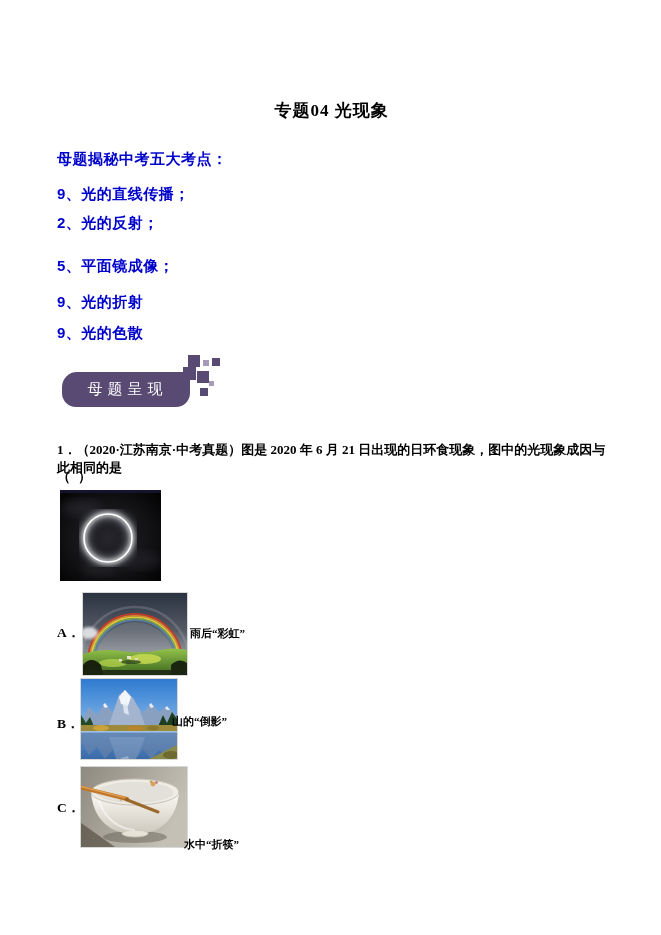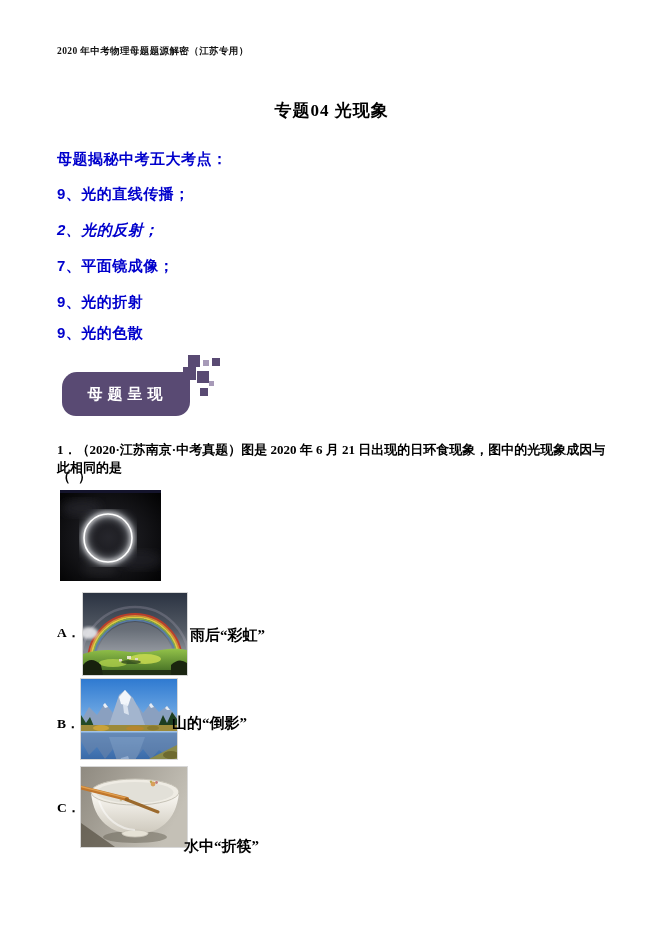--- a/index.html
+++ b/index.html
@@ -5,26 +5,26 @@
   html,body{margin:0;padding:0;background:#ffffff;}
   body{width:661px;height:935px;font-family:"Liberation Sans",sans-serif;}
   .page{position:relative;width:661px;height:935px;background:#ffffff;overflow:hidden;}
 
   .doc-header{position:absolute;left:57px;top:45px;font-family:"Liberation Serif",serif;
     font-size:9.5px;font-weight:bold;color:#111;letter-spacing:.4px;}
   .doc-title{position:absolute;left:2px;right:0;top:99px;text-align:center;
     font-family:"Liberation Serif",serif;font-size:17px;font-weight:bold;color:#000;letter-spacing:1px;}
 
   .kp{position:absolute;left:57px;font-size:15px;font-weight:bold;color:#0000cc;letter-spacing:.5px;}
-  .kp-h{top:150px;} .kp-0{top:185px;} .kp-1{top:221px;font-style:italic;} .kp-2{top:257px;} .kp-3{top:293px;} .kp-4{top:324px;}
+  .kp-h{top:150px;} .kp-0{top:185px;} .kp-1{top:214px;} .kp-2{top:257px;} .kp-3{top:293px;} .kp-4{top:324px;}
 
   .badge-wrap{position:absolute;left:62px;top:350px;width:175px;height:62px;}
-  .badge-body{position:absolute;left:0;top:22px;width:128px;height:44px;background:#594a73;
+  .badge-body{position:absolute;left:0;top:22px;width:128px;height:35px;background:#594a73;
     border-radius:15px 3px 14px 14px;display:flex;align-items:center;justify-content:center;
-    color:#fff;font-size:15px;font-weight:bold;letter-spacing:5px;padding-left:3px;box-sizing:border-box;}
+    color:#fff;font-size:15px;font-weight:normal;letter-spacing:5px;padding-left:3px;box-sizing:border-box;}
   .px{position:absolute;background:#594a73;}
   .px.lt{background:#a79ab8;}
   .px-1{left:121px;top:17px;width:13px;height:13px;}
   .px-2{left:126px;top:5px;width:12px;height:12px;}
   .px-3{left:141px;top:10px;width:6px;height:6px;}
   .px-4{left:150px;top:8px;width:8px;height:8px;}
   .px-5{left:135px;top:21px;width:12px;height:12px;}
   .px-6{left:138px;top:38px;width:8px;height:8px;}
   .px-7{left:147px;top:31px;width:5px;height:5px;}
 
@@ -36,36 +36,35 @@
   .fig{position:absolute;display:block;}
   .fig-eclipse{left:60px;top:490px;}
   .fig-a{left:82px;top:592px;border:1px solid #d8d8d8;}
   .fig-b{left:80px;top:678px;border:1px solid #d8d8d8;}
   .fig-c{left:80px;top:766px;border:1px solid #d8d8d8;}
 
   .opt-label{position:absolute;left:57px;font-family:"Liberation Serif",serif;
     font-size:13.5px;font-weight:bold;color:#000;}
   .lab-a{top:624px;} .lab-b{top:715px;} .lab-c{top:799px;}
   .opt-caption{position:absolute;font-family:"Liberation Serif",serif;
-    font-size:15px;font-weight:bold;color:#000;}
+    font-size:11px;font-weight:bold;color:#000;}
   .cap-a{left:190px;top:626px;} .cap-b{left:172px;top:714px;} .cap-c{left:184px;top:837px;}
 </style>
 </head>
 <body>
 
 <div class="page">
 
-  <div class="doc-header">2020 年中考物理母题题源解密（江苏专用）</div>
 
   <div class="doc-title">专题04 光现象</div>
 
   <div class="kp kp-h">母题揭秘中考五大考点：</div>
   <div class="kp kp-0">9、光的直线传播；</div>
   <div class="kp kp-1">2、光的反射；</div>
-  <div class="kp kp-2">7、平面镜成像；</div>
+  <div class="kp kp-2">5、平面镜成像；</div>
   <div class="kp kp-3">9、光的折射</div>
   <div class="kp kp-4">9、光的色散</div>
 
   <div class="badge-wrap">
     <div class="badge-body">母题呈现</div>
     <div class="px px-1"></div>
     <div class="px px-2"></div>
     <div class="px lt px-3"></div>
     <div class="px px-4"></div>
     <div class="px px-5"></div>

